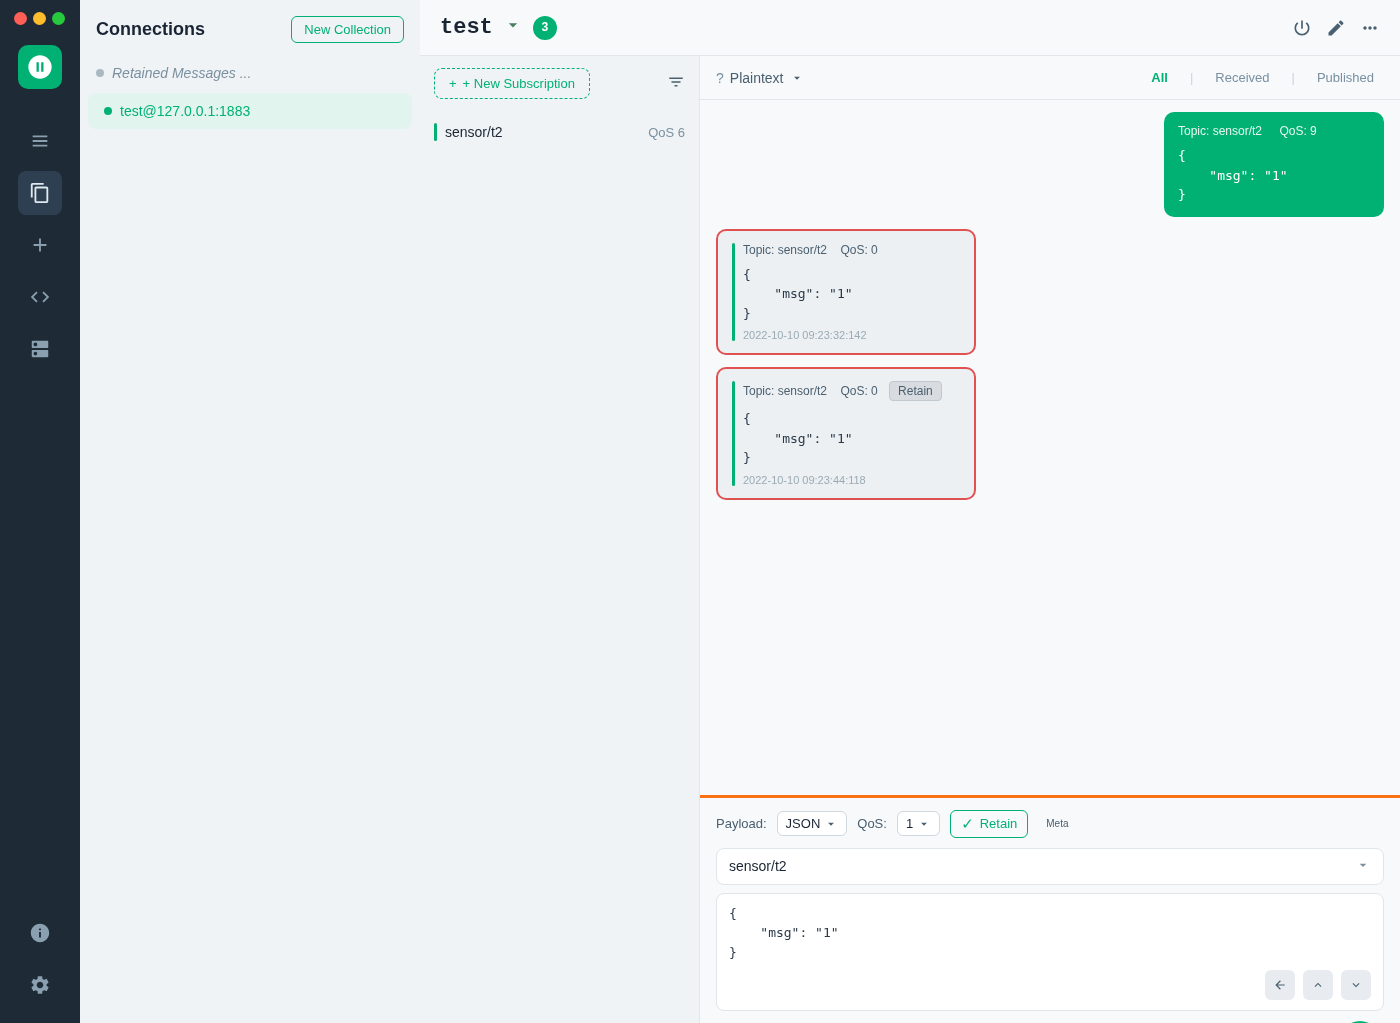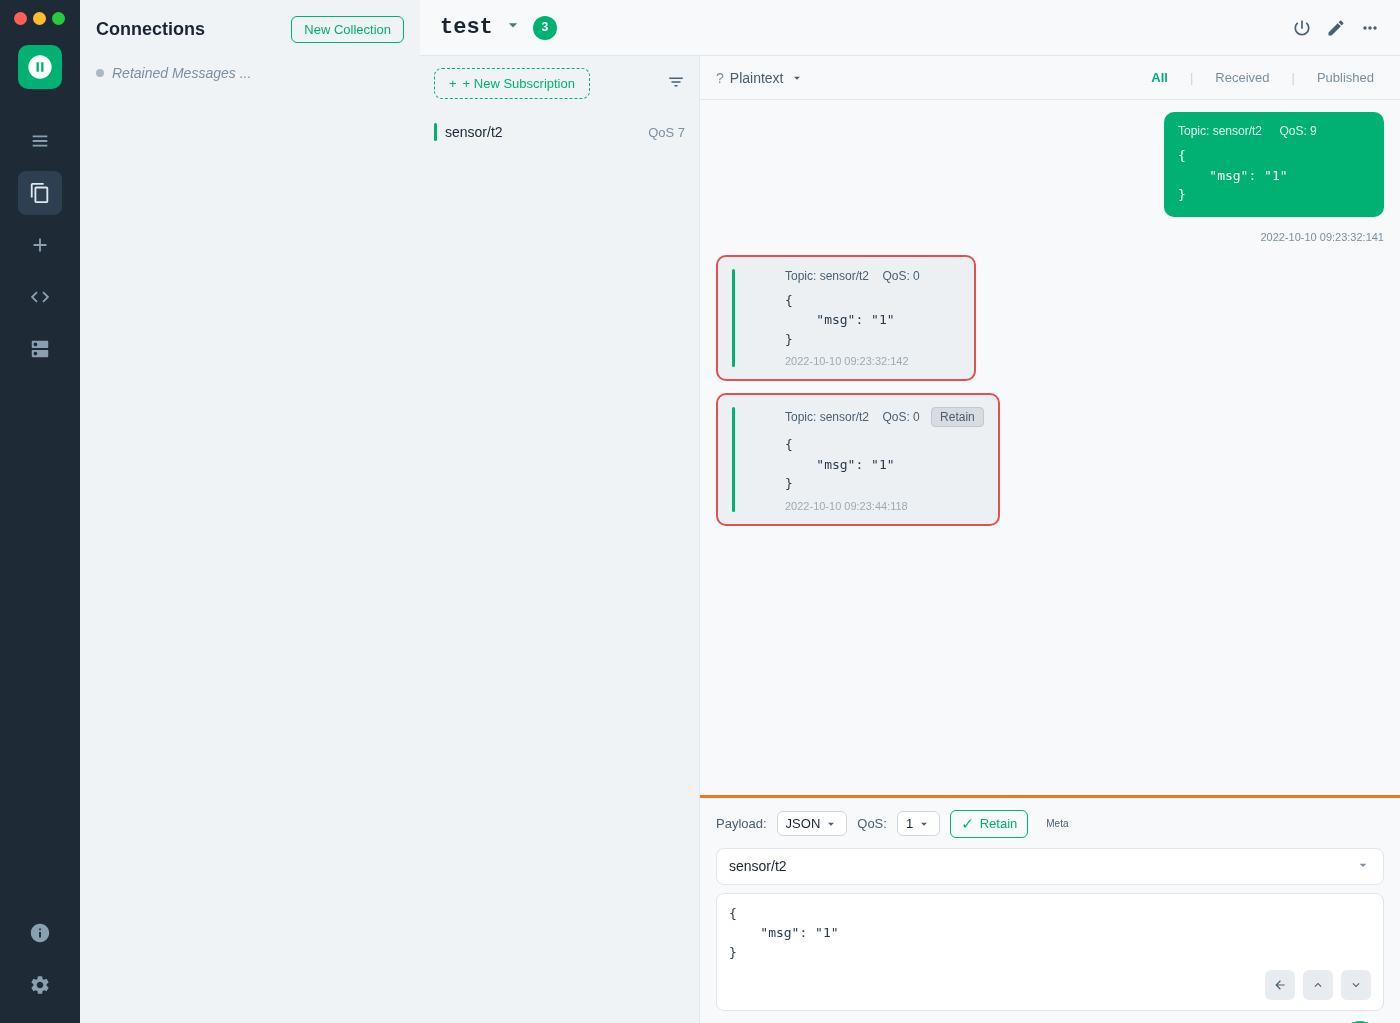--- a/index.html
+++ b/index.html
@@ -197,21 +197,21 @@
       background: #edf0f3;
       border-radius: 10px;
       padding: 12px 14px;
       max-width: 380px;
       min-width: 260px;
       border: 2px solid #e05252;
     }
     .message-received .msg-header { font-size: 12px; color: #4a6070; margin-bottom: 8px; }
     .message-received .msg-body { font-size: 13px; font-family: monospace; line-height: 1.5; color: #2a3a4a; }
     .message-received .msg-bar { width: 3px; background: #00b173; border-radius: 2px; margin-right: 8px; align-self: stretch; }
-    .message-received-inner { display: flex; gap: 42px; }
+    .message-received-inner { display: flex; }
     .message-timestamp { font-size: 11px; color: #9aabb5; margin-top: 6px; }
 
     .retain-badge {
       display: inline-block; background: #d8dce0; color: #4a6070; border-radius: 4px;
       padding: 2px 8px; font-size: 12px; margin-left: 8px; border: 1px solid #c0c8d0;
     }
 
     
     .compose-area {
       border-top: 3px solid #f97316;
@@ -316,20 +316,24 @@
 </div>
 
 <div class="connections-panel">
   <div class="connections-header">
     <span class="connections-title">Connections</span>
     <button class="new-collection-btn">New Collection</button>
   </div>
   <div class="connection-item inactive">
     <div class="dot dot-gray"></div>
     <span>Retained Messages ...</span>
+  </div>
+  <div class="connection-item active">
+    <div class="dot dot-green"></div>
+    <span class="connection-name">test@127.0.0.1:1883</span>
   </div>
 </div>
 
 <div class="main-content">
 
   <div class="topbar">
     <div class="topbar-left">
       <span class="topbar-title">test</span>
       <span class="topbar-chevron">
         <svg width="20" height="20" viewBox="0 0 24 24" fill="#4a8060">
@@ -369,21 +373,21 @@
           <svg width="18" height="18" viewBox="0 0 24 24" fill="#4a6070">
               <path d="M10 18h4v-2h-4v2zM3 6v2h18V6H3zm3 7h12v-2H6v2z"></path>
             </svg>
         </button>
       </div>
       <div class="subscription-item">
         <div class="sub-topic-row">
           <div class="sub-bar"></div>
           <span class="sub-topic">sensor/t2</span>
         </div>
-        <span class="sub-qos">QoS 7</span>
+        <span class="sub-qos">QoS 6</span>
       </div>
     </div>
 
     <div class="messages-panel">
 
       <div class="messages-toolbar">
         <div style="display:flex;align-items:center;gap:6px;">
           <span style="color:#7a90a0;font-size:14px;">?</span>
           <button class="plaintext-btn">
             <span>Plaintext</span>
@@ -407,21 +411,20 @@
           <div class="msg-header">
             <span>Topic: sensor/t2</span>
             <span style="margin-left:14px;">QoS: 9</span>
           </div>
           <div class="msg-body">
             <div>{</div>
             <div>&nbsp;&nbsp;&nbsp;&nbsp;"msg": "1"</div>
             <div>}</div>
           </div>
         </div>
-        <div class="message-timestamp-right">2022-10-10 09:23:32:141</div>
 
         <div class="message-received">
           <div class="message-received-inner">
             <div class="msg-bar"></div>
             <div style="flex:1;">
               <div class="msg-header">
                 <span>Topic: sensor/t2</span>
                 <span style="margin-left:10px;">QoS: 0</span>
               </div>
               <div class="msg-body">

